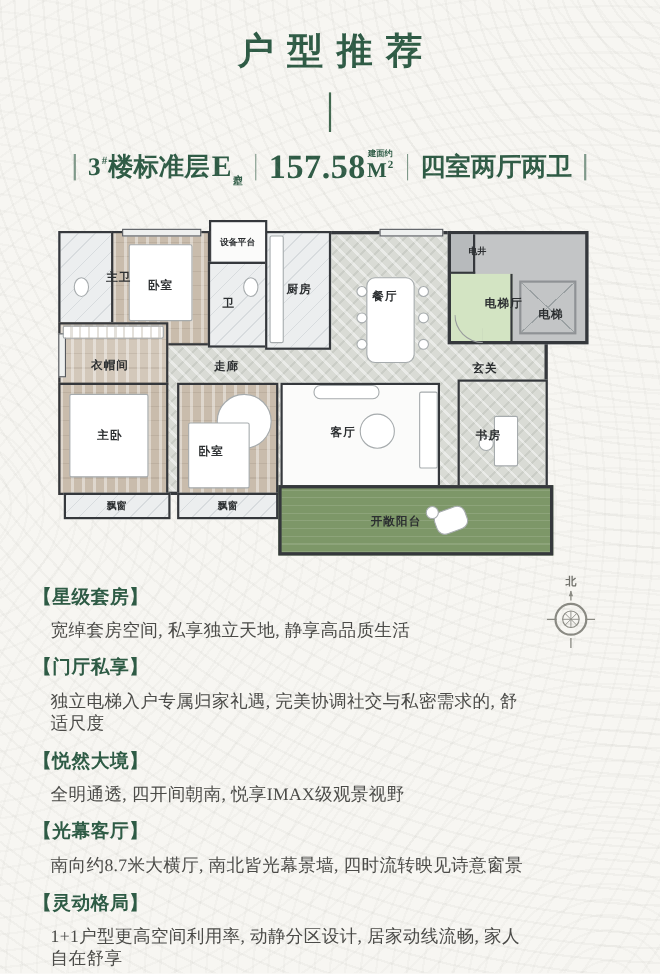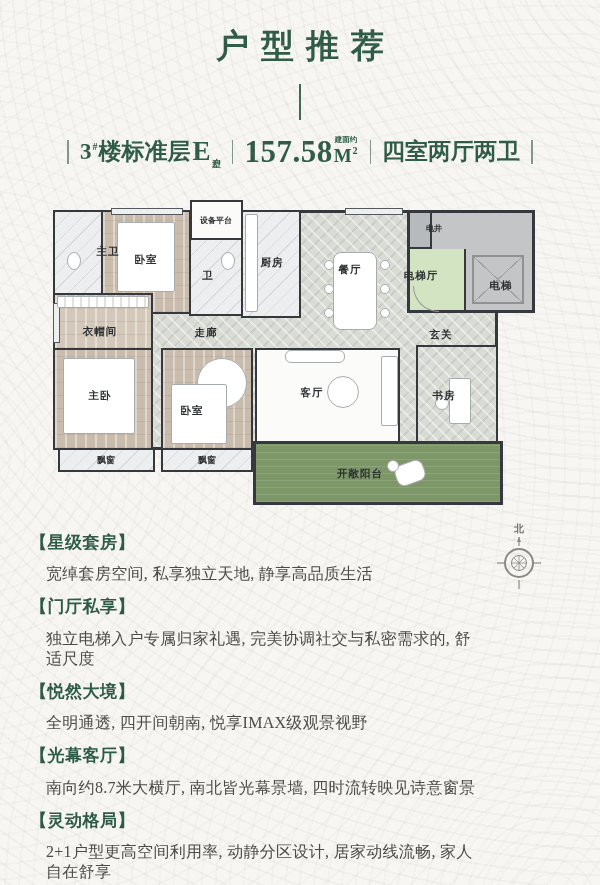--- a/index.html
+++ b/index.html
@@ -148,21 +148,21 @@
     <div class="furn circ" style="left:342px;top:260px;width:12px;height:12px;"></div>
     <div class="door" style="left:368px;top:86px;width:26px;height:26px;"></div>
 
     <span class="rlabel" style="left:35px;top:52px;margin-left:28px;">主卫</span>
     <span class="rlabel" style="left:101px;top:60px;">卧室</span>
     <span class="rlabel sm" style="left:171px;top:20px;text-align:center;">设备平台</span>
     <span class="rlabel" style="left:163px;top:76px;">卫</span>
     <span class="rlabel" style="left:227px;top:63px;">厨房</span>
     <span class="rlabel" style="left:305px;top:70px;">餐厅</span>
     <span class="rlabel sm" style="left:376px;top:28px;padding-left:26px;">电井</span>
-    <span class="rlabel" style="left:376px;top:76px;">电梯厅</span>
+    <span class="rlabel" style="left:413px;top:76px;">电梯厅</span>
     <span class="rlabel" style="left:456px;top:86px;">电梯</span>
     <span class="rlabel" style="left:55px;top:132px;">衣帽间</span>
     <span class="rlabel" style="left:161px;top:133px;">走廊</span>
     <span class="rlabel" style="left:396px;top:135px;">玄关</span>
     <span class="rlabel" style="left:55px;top:196px;">主卧</span>
     <span class="rlabel" style="left:147px;top:211px;">卧室</span>
     <span class="rlabel" style="left:267px;top:193px;">客厅</span>
     <span class="rlabel" style="left:399px;top:196px;">书房</span>
     <span class="rlabel md" style="left:61px;top:260px;">飘窗</span>
     <span class="rlabel md" style="left:162px;top:260px;">飘窗</span>
@@ -198,17 +198,17 @@
     <div class="section">
       <h3>【悦然大境】</h3>
       <p>全明通透, 四开间朝南, 悦享IMAX级观景视野</p>
     </div>
     <div class="section">
       <h3>【光幕客厅】</h3>
       <p>南向约8.7米大横厅, 南北皆光幕景墙, 四时流转映见诗意窗景</p>
     </div>
     <div class="section">
       <h3>【灵动格局】</h3>
-      <p>2+1户型更高空间利用率, 动静分区设计, 居家动线流畅, 家人自在舒享</p>
+      <p>1+1户型更高空间利用率, 动静分区设计, 居家动线流畅, 家人自在舒享</p>
     </div>
   </div>
 
 </div>
 
 </body></html>

